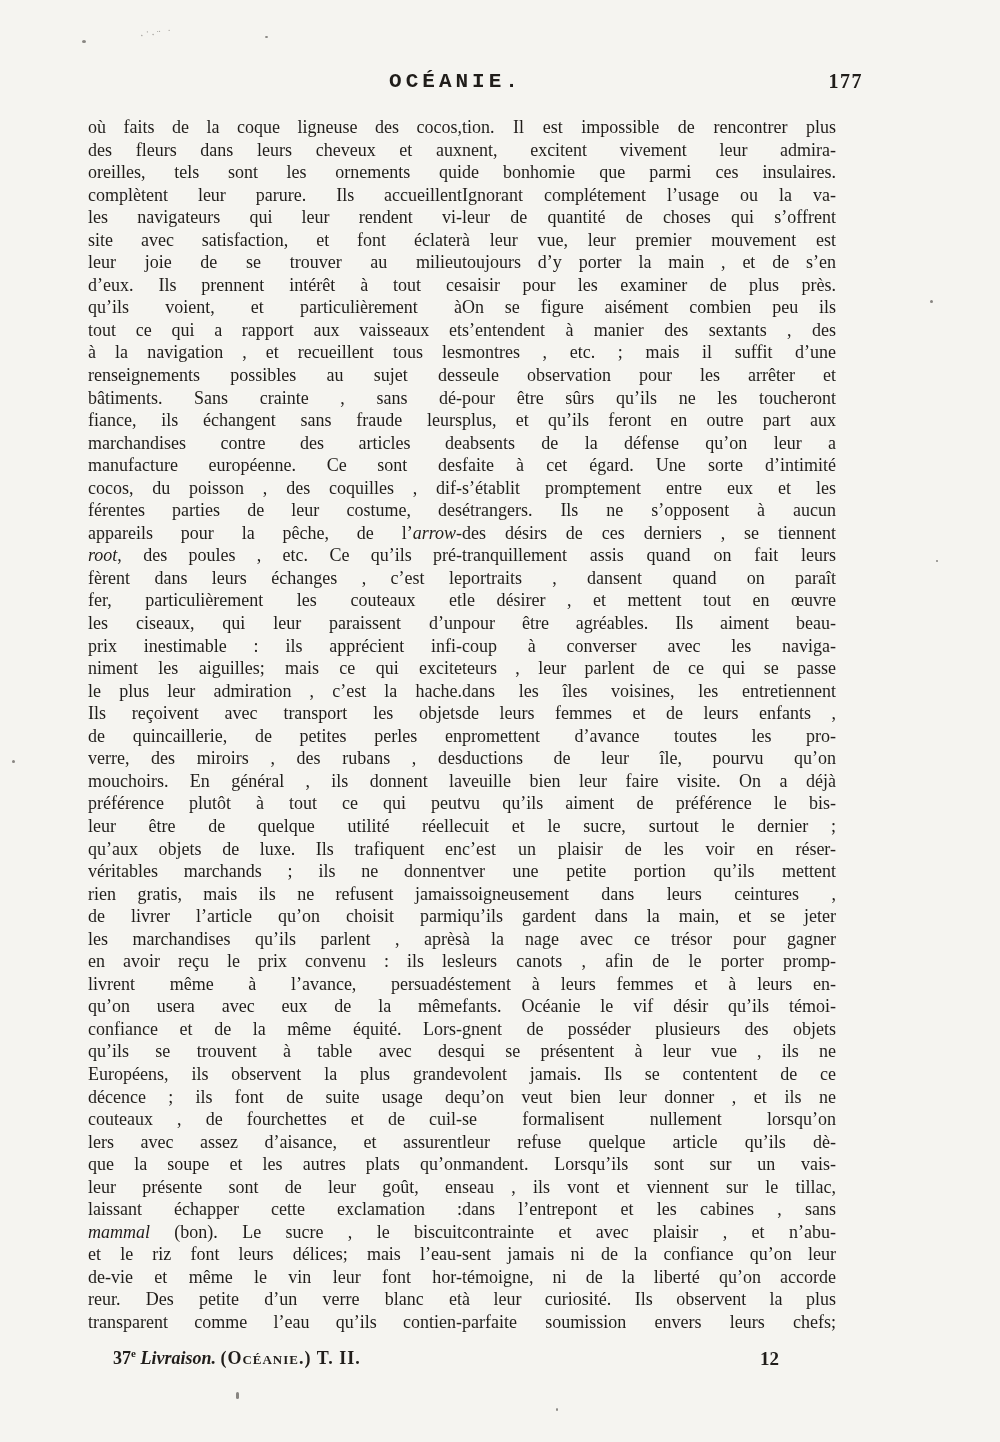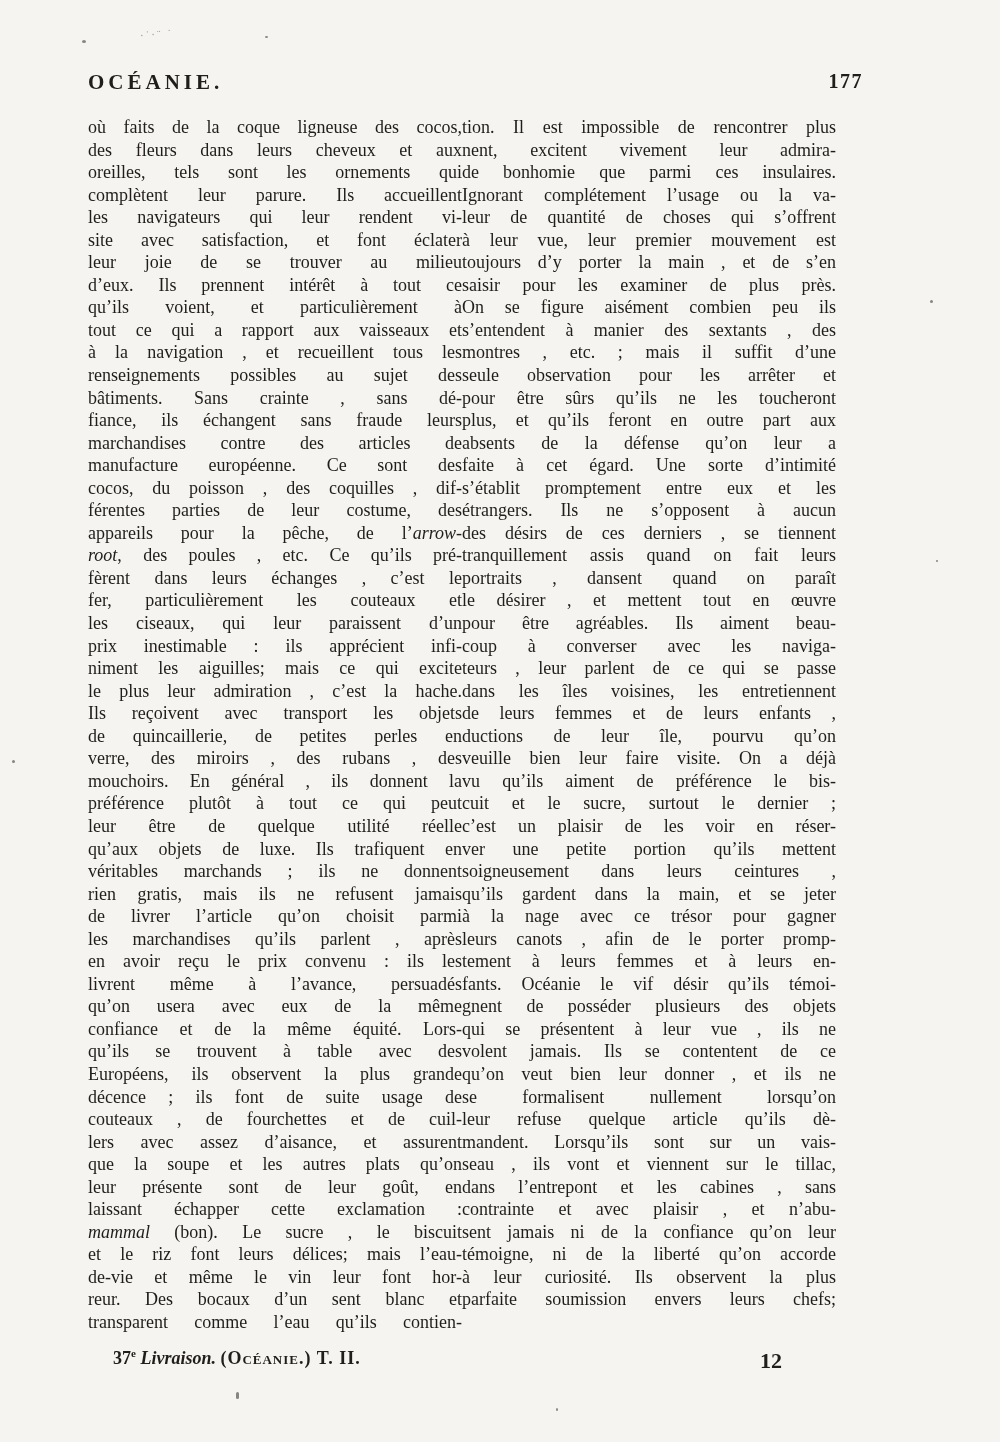--- a/index.html
+++ b/index.html
@@ -8,22 +8,22 @@
     width:1000px;height:1442px;
     margin:0 auto;
     background:#f5f4f0;
     font-family:"Liberation Serif","DejaVu Serif",serif;
     color:#201d1a;
     overflow:hidden;
   }
   
   .header{position:absolute;top:70px;left:88px;width:775px;height:30px;}
   .running-title{
-    position:absolute;left:0;right:40px;
-    font-weight:bold;font-size:21px;letter-spacing:4px;
+    position:absolute;left:0;right:40px;text-align:center;
+    font-weight:bold;font-size:21px;letter-spacing:4px;font-family:Liberation Mono, monospace;
   }
   .page-number{
     position:absolute;right:0;top:0;
     font-weight:bold;font-size:20px;letter-spacing:1.5px;
   }
   
   .columns{
     position:absolute;top:116px;left:88px;width:775px;
     display:flex;
   }
@@ -34,21 +34,21 @@
     text-align:justify;text-align-last:justify;
     overflow:hidden;
   }
   .line i{font-style:italic;}
   
   .footer{position:absolute;top:1348px;left:88px;width:775px;height:28px;font-size:18px;}
   .signature{position:absolute;left:25px;top:0;font-weight:bold;white-space:nowrap;}
   .signature sup{font-size:11px;vertical-align:super;line-height:0;}
   .signature i{font-style:italic;}
   .smallcaps{font-variant:small-caps;letter-spacing:1px;}
-  .sheet-number{position:absolute;left:672px;top:0;font-weight:bold;font-size:22px;}
+  .sheet-number{position:absolute;left:672px;top:0;font-weight:bold;font-size:19px;}
   
   .speck{position:absolute;background:rgba(45,42,38,.55);border-radius:50%;}
   .smudge{position:absolute;color:rgba(70,66,60,.5);font-size:11px;letter-spacing:2px;transform:rotate(-4deg);}
 </style>
 </head>
 <body>
 
 <div class="page" style="background: rgb(245, 244, 240); color: rgb(32, 29, 26);">
 
   <div class="header">
@@ -103,21 +103,21 @@
         <div class="line"><span>Européens, ils observent la plus grande</span></div>
         <div class="line"><span>décence ; ils font de suite usage de</span></div>
         <div class="line"><span>couteaux , de fourchettes et de cuil-</span></div>
         <div class="line"><span>lers avec assez d’aisance, et assurent</span></div>
         <div class="line"><span>que la soupe et les autres plats qu’on</span></div>
         <div class="line"><span>leur présente sont de leur goût, en</span></div>
         <div class="line"><span>laissant échapper cette exclamation :</span></div>
         <div class="line"><i>mammal</i><span> (bon). Le sucre , le biscuit</span></div>
         <div class="line"><span>et le riz font leurs délices; mais l’eau-</span></div>
         <div class="line"><span>de-vie et même le vin leur font hor-</span></div>
-        <div class="line"><span>reur. Des bocaux d’un sent blanc et</span></div>
+        <div class="line"><span>reur. Des petite d’un verre blanc et</span></div>
         <div class="line"><span>transparent comme l’eau qu’ils contien-</span></div>
       </div>
     <div class="column">
         <div class="line"><span>tion. Il est impossible de rencontrer plus</span></div>
         <div class="line"><span>nent, excitent vivement leur admira-</span></div>
         <div class="line"><span>de bonhomie que parmi ces insulaires.</span></div>
         <div class="line"><span>Ignorant complétement l’usage ou la va-</span></div>
         <div class="line"><span>leur de quantité de choses qui s’offrent</span></div>
         <div class="line"><span>à leur vue, leur premier mouvement est</span></div>
         <div class="line"><span>toujours d’y porter la main , et de s’en</span></div>
@@ -134,20 +134,21 @@
         <div class="line"><span>étrangers. Ils ne s’opposent à aucun</span></div>
         <div class="line"><span>des désirs de ces derniers , se tiennent</span></div>
         <div class="line"><span>tranquillement assis quand on fait leurs</span></div>
         <div class="line"><span>portraits , dansent quand on paraît</span></div>
         <div class="line"><span>le désirer , et mettent tout en œuvre</span></div>
         <div class="line"><span>pour être agréables. Ils aiment beau-</span></div>
         <div class="line"><span>coup à converser avec les naviga-</span></div>
         <div class="line"><span>teurs , leur parlent de ce qui se passe</span></div>
         <div class="line"><span>dans les îles voisines, les entretiennent</span></div>
         <div class="line"><span>de leurs femmes et de leurs enfants ,</span></div>
+        <div class="line"><span>promettent d’avance toutes les pro-</span></div>
         <div class="line"><span>ductions de leur île, pourvu qu’on</span></div>
         <div class="line"><span>veuille bien leur faire visite. On a déjà</span></div>
         <div class="line"><span>vu qu’ils aiment de préférence le bis-</span></div>
         <div class="line"><span>cuit et le sucre, surtout le dernier ;</span></div>
         <div class="line"><span>c’est un plaisir de les voir en réser-</span></div>
         <div class="line"><span>ver une petite portion qu’ils mettent</span></div>
         <div class="line"><span>soigneusement dans leurs ceintures ,</span></div>
         <div class="line"><span>qu’ils gardent dans la main, et se jeter</span></div>
         <div class="line"><span>à la nage avec ce trésor pour gagner</span></div>
         <div class="line"><span>leurs canots , afin de le porter promp-</span></div>

